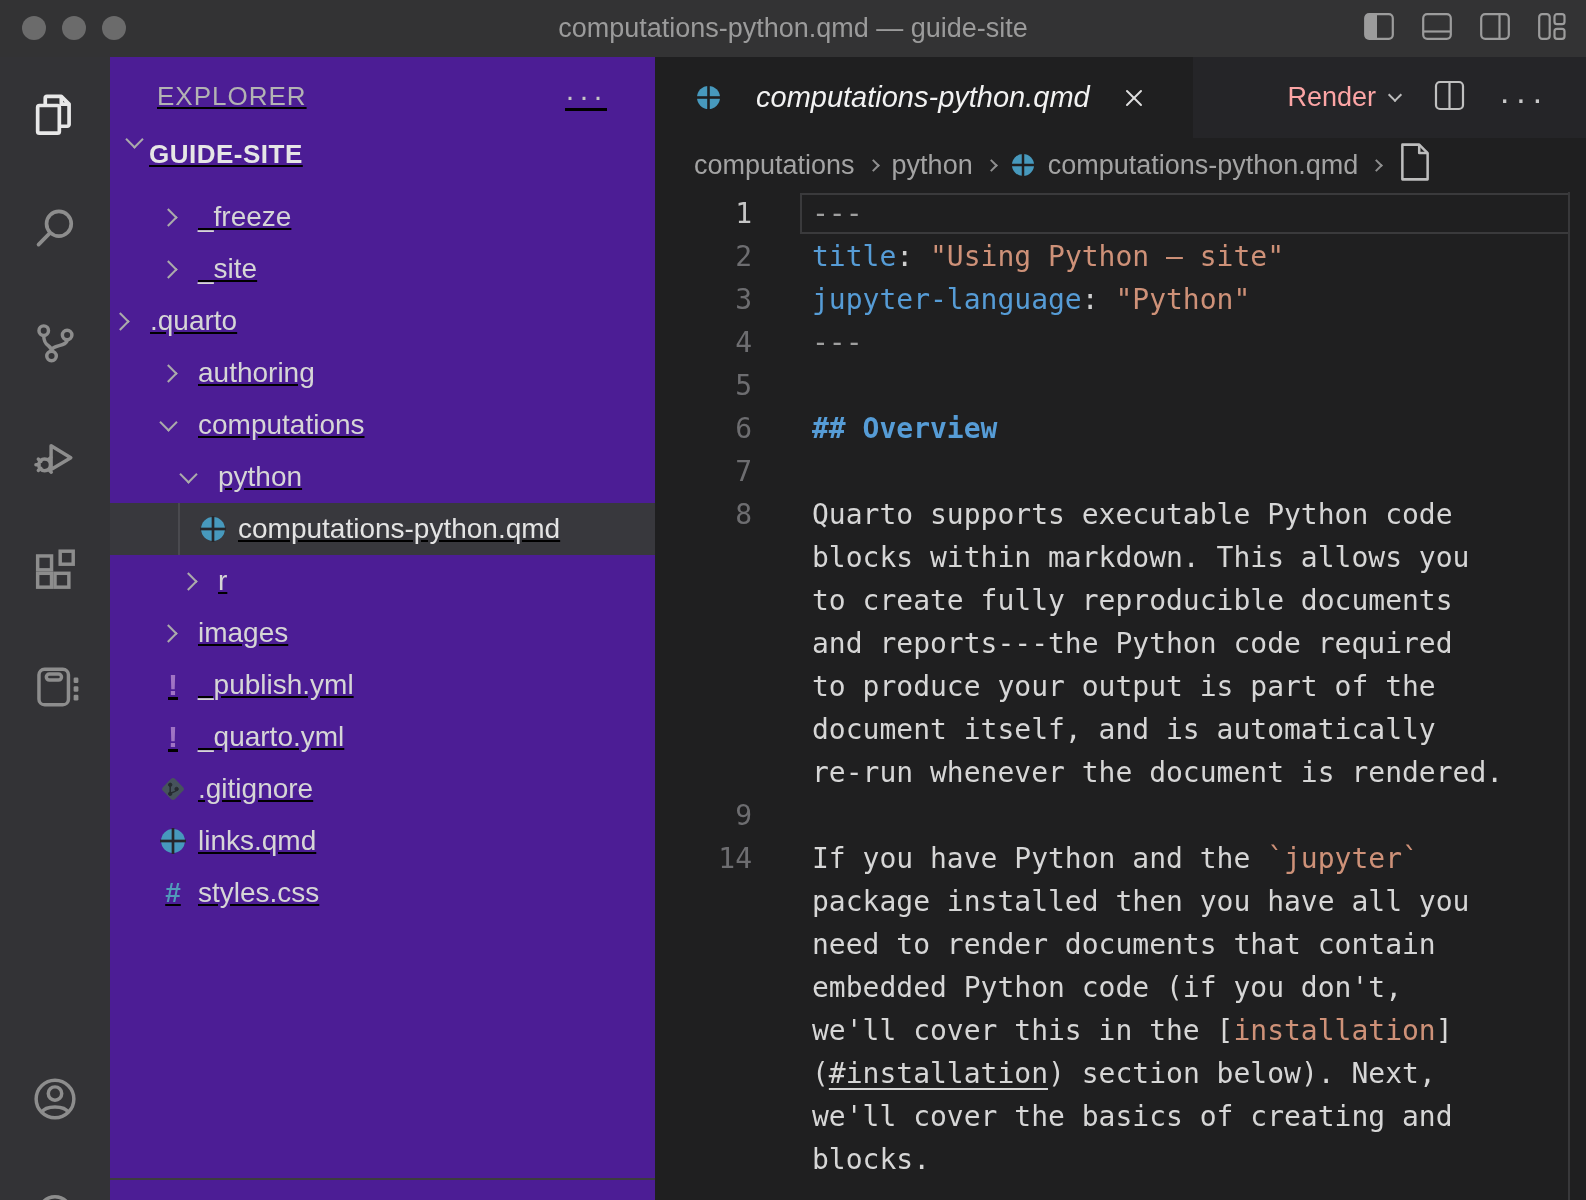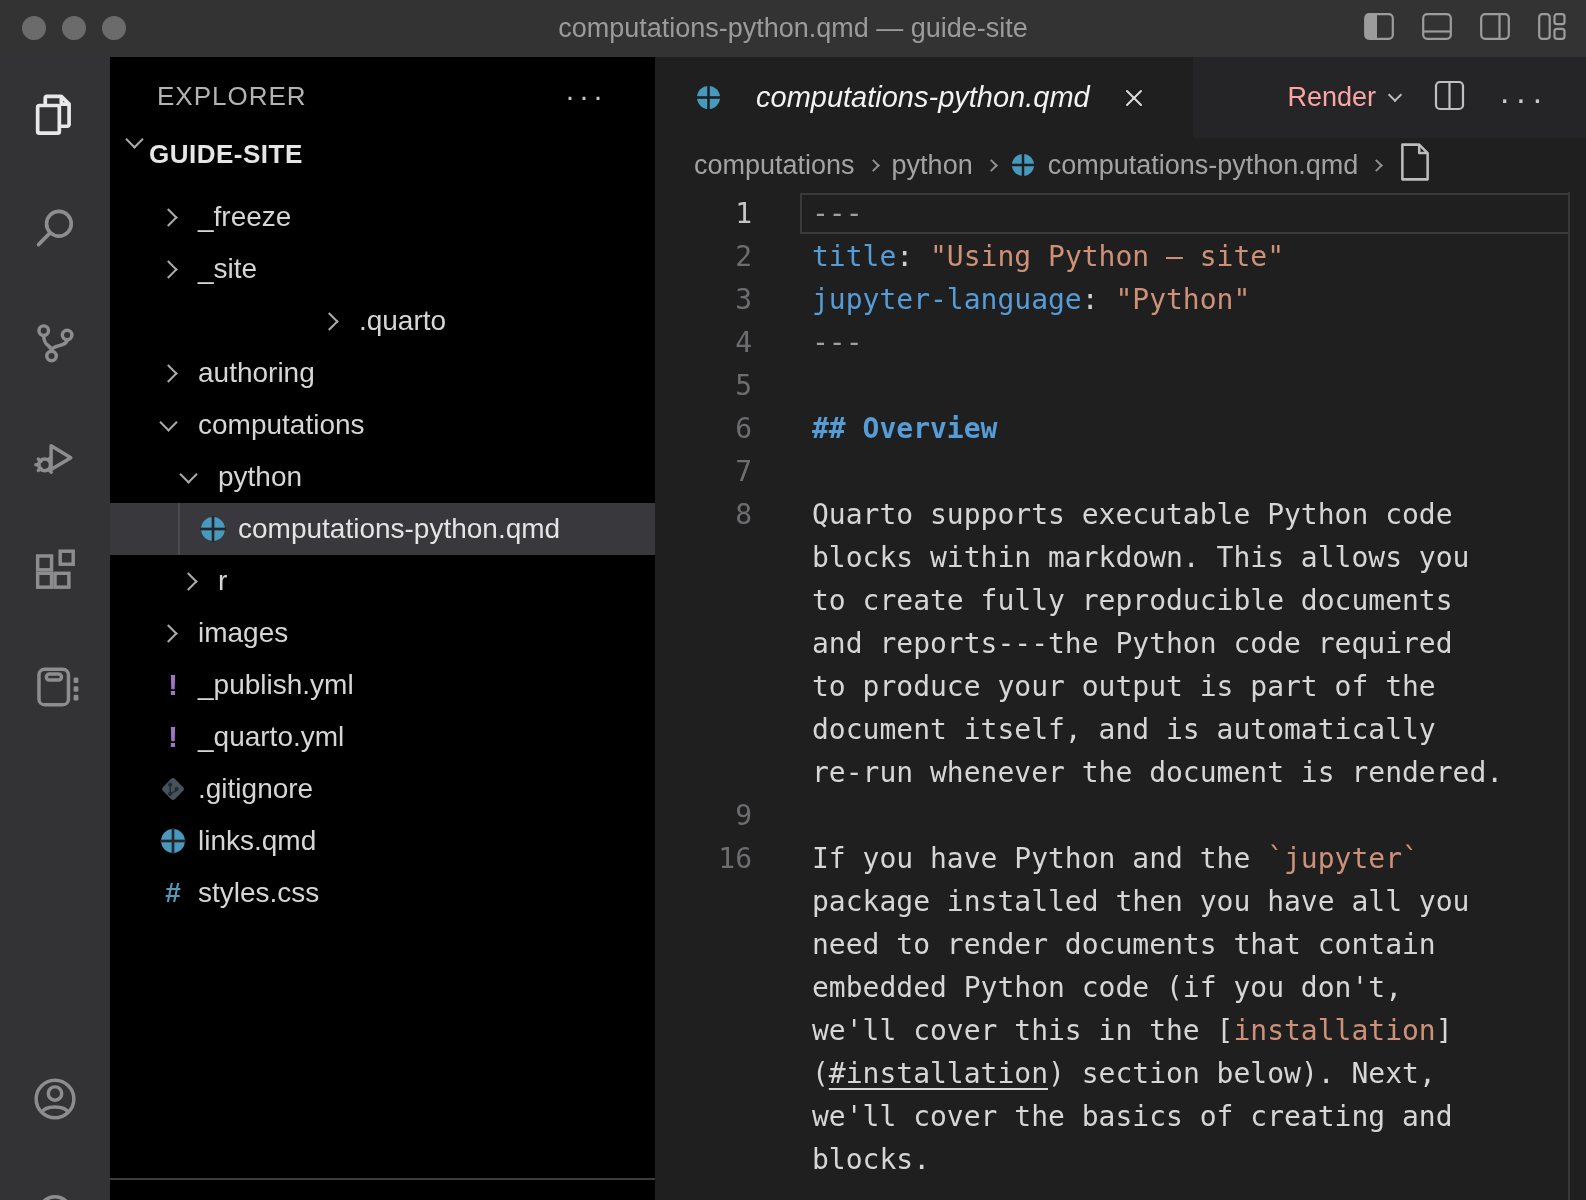--- a/index.html
+++ b/index.html
@@ -17,21 +17,21 @@
 
   
   .main { display:flex; height:1143px; }
 
   
   .activitybar { position:relative; width:110px; background:#333336; flex:none; }
   .ab-icon { position:absolute; left:29px; width:52px; height:52px; }
   .ab-icon svg { width:52px; height:52px; display:block; }
 
   
-  .sidebar { width:545px; background:#000000; flex:none; position:relative; overflow:hidden; }
+  .sidebar { width:545px; background:#4c1d95; flex:none; position:relative; overflow:hidden;text-decoration:underline; }
   .sb-header { height:78px; display:flex; align-items:center; padding-left:47px; }
   .sb-title { color:#b3b3b3; font-size:26px; letter-spacing:1px; }
   .sb-dots { margin-left:auto; margin-right:48px; color:#c5c5c5; font-size:30px;
              letter-spacing:4px; line-height:10px; }
   .root-row { height:52px; margin-top:4px; display:flex; padding-left:14px; }
   .root-label { color:#e6e6e6; font-size:26px; font-weight:bold; letter-spacing:.5px; margin-left:8px; }
   .tree-row { position:relative; height:52px; display:flex; align-items:center; color:#d6d6d6;
               font-size:28px; }
   .tree-row.selected { background:#38383d; color:#e4e4e4; }
   .guide { position:absolute; left:68px; top:0; bottom:0; width:2px; background:#4a4a4f; }
@@ -201,21 +201,21 @@
             <span class="chev right"></span>
           </span>
           <span class="label">_freeze</span>
         </div>
         <div class="tree-row" style="padding-left: 48px;">
           <span class="slot">
             <span class="chev right"></span>
           </span>
           <span class="label">_site</span>
         </div>
-        <div class="tree-row" style=" justify-content: center;">
+        <div class="tree-row" style="">
           <span class="slot">
             <span class="chev right"></span>
           </span>
           <span class="label">.quarto</span>
         </div>
         <div class="tree-row" style="padding-left: 48px;">
           <span class="slot">
             <span class="chev right"></span>
           </span>
           <span class="label">authoring</span>
@@ -376,21 +376,21 @@
           <div class="code-line"><span class="gutter">6</span><span class="tk-h">## Overview</span></div>
           <div class="code-line"><span class="gutter">7</span></div>
           <div class="code-line"><span class="gutter">8</span><span class="tk-txt">Quarto supports executable Python code</span></div>
           <div class="code-line"><span class="gutter"></span><span class="tk-txt">blocks within markdown. This allows you</span></div>
           <div class="code-line"><span class="gutter"></span><span class="tk-txt">to create fully reproducible documents</span></div>
           <div class="code-line"><span class="gutter"></span><span class="tk-txt">and reports---the Python code required</span></div>
           <div class="code-line"><span class="gutter"></span><span class="tk-txt">to produce your output is part of the</span></div>
           <div class="code-line"><span class="gutter"></span><span class="tk-txt">document itself, and is automatically</span></div>
           <div class="code-line"><span class="gutter"></span><span class="tk-txt">re-run whenever the document is rendered.</span></div>
           <div class="code-line"><span class="gutter">9</span></div>
-          <div class="code-line"><span class="gutter">16</span><span class="tk-txt">If you have Python and the </span><span class="tk-str">`jupyter`</span></div>
+          <div class="code-line"><span class="gutter">14</span><span class="tk-txt">If you have Python and the </span><span class="tk-str">`jupyter`</span></div>
           <div class="code-line"><span class="gutter"></span><span class="tk-txt">package installed then you have all you</span></div>
           <div class="code-line"><span class="gutter"></span><span class="tk-txt">need to render documents that contain</span></div>
           <div class="code-line"><span class="gutter"></span><span class="tk-txt">embedded Python code (if you don't,</span></div>
           <div class="code-line"><span class="gutter"></span><span class="tk-txt">we'll cover this in the [</span><span class="tk-str">installation</span><span class="tk-txt">]</span></div>
           <div class="code-line"><span class="gutter"></span><span class="tk-txt">(</span><span class="tk-lnk">#installation</span><span class="tk-txt">) section below). Next,</span></div>
           <div class="code-line"><span class="gutter"></span><span class="tk-txt">we'll cover the basics of creating and</span></div>
           <div class="code-line"><span class="gutter"></span><span class="tk-txt">blocks.</span></div>
         </div>
     </div>
   </div>

